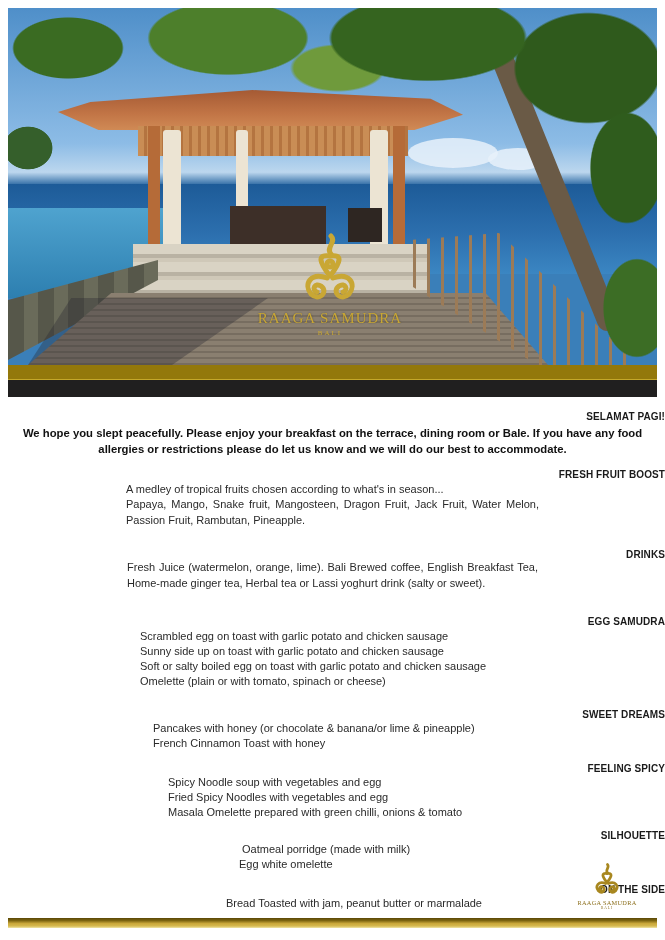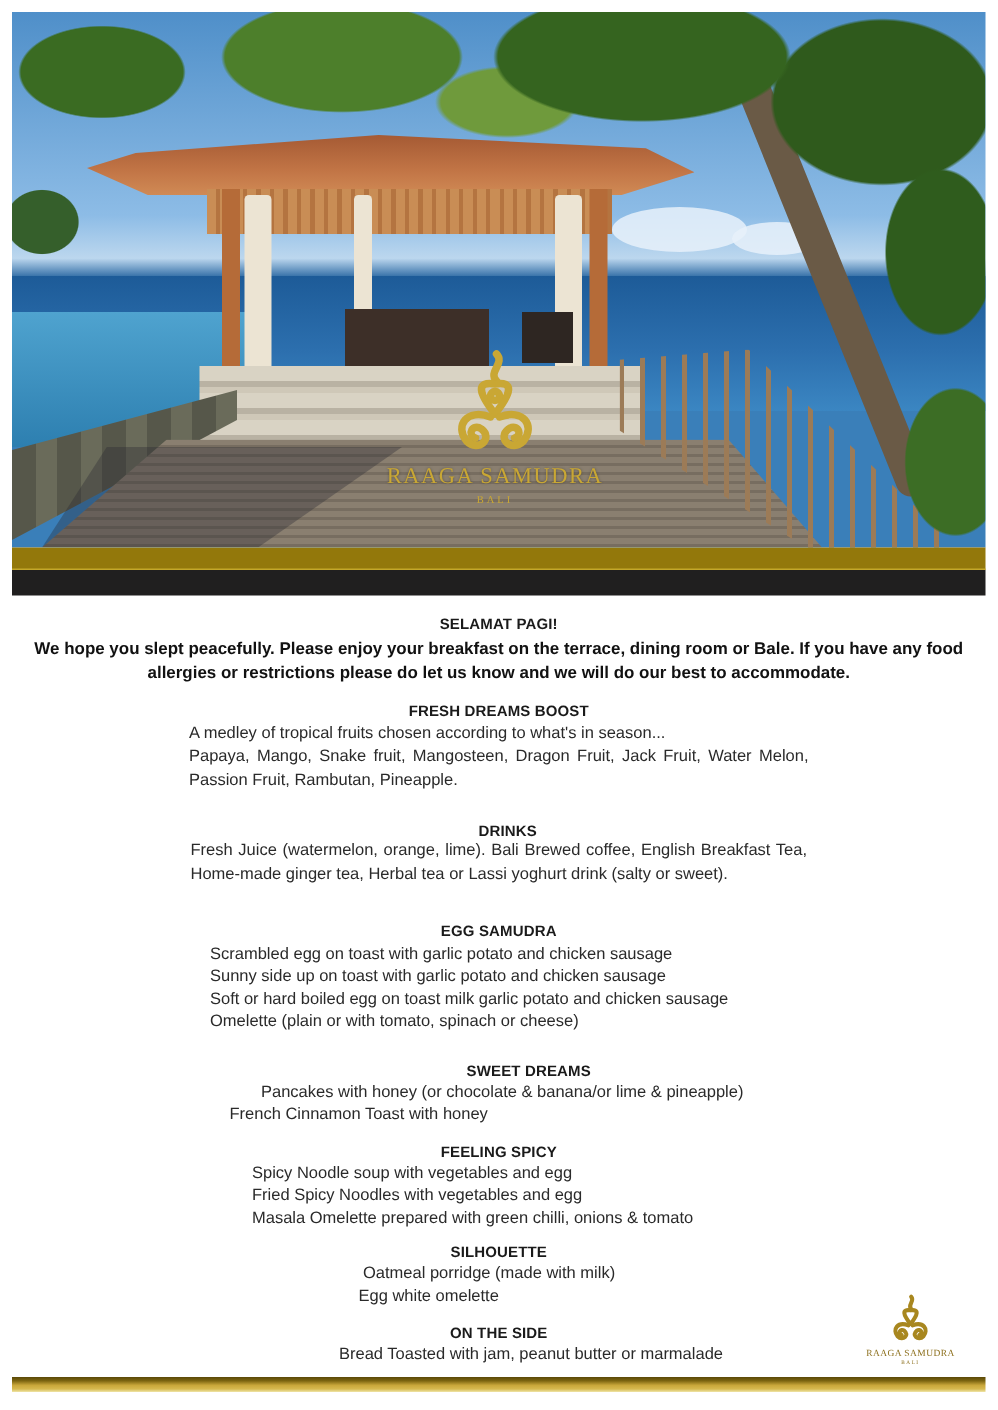--- a/index.html
+++ b/index.html
@@ -95,21 +95,21 @@
       font-family: "Liberation Serif", "DejaVu Serif", serif;
       color: #c9a734; font-size: 7px; letter-spacing: 2px; margin-top: 2px;
     }
 
     .gold-band { position: absolute; left: 8px; top: 365px; width: 649px; height: 15px; background: #93780b; border-bottom: 1px solid #c4a72a; }
     .dark-band { position: absolute; left: 8px; top: 380px; width: 649px; height: 17px; background: #201f1f; }
 
     
     .menu { position: absolute; left: 0; top: 0; width: 665px; }
     .h {
-      position: absolute; left: 0; width: 665px; text-align: center;
+      position: absolute; left: 0; width: 665px; text-align: right;
       font-weight: bold; font-size: 10px; color: #1a1a1a; letter-spacing: .1px;
     }
     .intro {
       position: absolute; left: 8px; width: 649px; text-align: center;
       font-weight: bold; font-size: 11.3px; line-height: 16px; color: #111;
     }
     .item { position: absolute; font-size: 11px; line-height: 15px; color: #2a2a2a; white-space: nowrap; }
     .para {
       position: absolute; font-size: 11px; line-height: 15.5px; color: #2a2a2a; text-align: justify;
     }
@@ -168,35 +168,35 @@
 </div>
 
 <div class="gold-band"></div>
 <div class="dark-band"></div>
 
 <div class="menu">
 
   <div class="h" style="top:411px;">SELAMAT PAGI!</div>
   <div class="intro" style="top:425px;">We hope you slept peacefully. Please enjoy your breakfast on the terrace, dining room or Bale. If you have any food allergies or restrictions please do let us know and we will do our best to accommodate.</div>
 
-  <div class="h" style="top:469px;">FRESH DREAMS BOOST</div>
+  <div class="h" style="top:469px;">FRESH FRUIT BOOST</div>
   <div class="item" style="left:126px;top:482px;">A medley of tropical fruits chosen according to what's in season...</div>
   <div class="para" style="left:126px;top:497px;width:413px;">Papaya, Mango, Snake fruit, Mangosteen, Dragon Fruit, Jack Fruit, Water Melon, Passion Fruit, Rambutan, Pineapple.</div>
 
   <div class="h" style="top:549px;padding-left:12px;">DRINKS</div>
   <div class="para" style="left:127px;top:560px;width:411px;">Fresh Juice (watermelon, orange, lime). Bali Brewed coffee, English Breakfast Tea, Home-made ginger tea, Herbal tea or Lassi yoghurt drink (salty or sweet).</div>
 
   <div class="h" style="top:616px;">EGG SAMUDRA</div>
   <div class="item" style="left:140px;top:629px;">Scrambled egg on toast with garlic potato and chicken sausage</div>
   <div class="item" style="left:140px;top:644px;">Sunny side up on toast with garlic potato and chicken sausage</div>
-  <div class="item" style="left:140px;top:659px;">Soft or hard boiled egg on toast milk garlic potato and chicken sausage</div>
+  <div class="item" style="left:140px;top:659px;">Soft or salty boiled egg on toast with garlic potato and chicken sausage</div>
   <div class="item" style="left:140px;top:674px;">Omelette (plain or with tomato, spinach or cheese)</div>
 
   <div class="h" style="top:709px;padding-left:40px;">SWEET DREAMS</div>
-  <div class="item" style="left:153px;top:721px;margin-left:21px;">Pancakes with honey (or chocolate &amp; banana/or lime &amp; pineapple)</div>
+  <div class="item" style="left:153px;top:721px;">Pancakes with honey (or chocolate &amp; banana/or lime &amp; pineapple)</div>
   <div class="item" style="left:153px;top:736px;">French Cinnamon Toast with honey</div>
 
   <div class="h" style="top:763px;">FEELING SPICY</div>
   <div class="item" style="left:168px;top:775px;">Spicy Noodle soup with vegetables and egg</div>
   <div class="item" style="left:168px;top:790px;">Fried Spicy Noodles with vegetables and egg</div>
   <div class="item" style="left:168px;top:805px;">Masala Omelette prepared with green chilli, onions &amp; tomato</div>
 
   <div class="h" style="top:830px;">SILHOUETTE</div>
   <div class="item" style="left:242px;top:842px;">Oatmeal porridge (made with milk)</div>
   <div class="item" style="left:239px;top:857px;">Egg white omelette</div>

